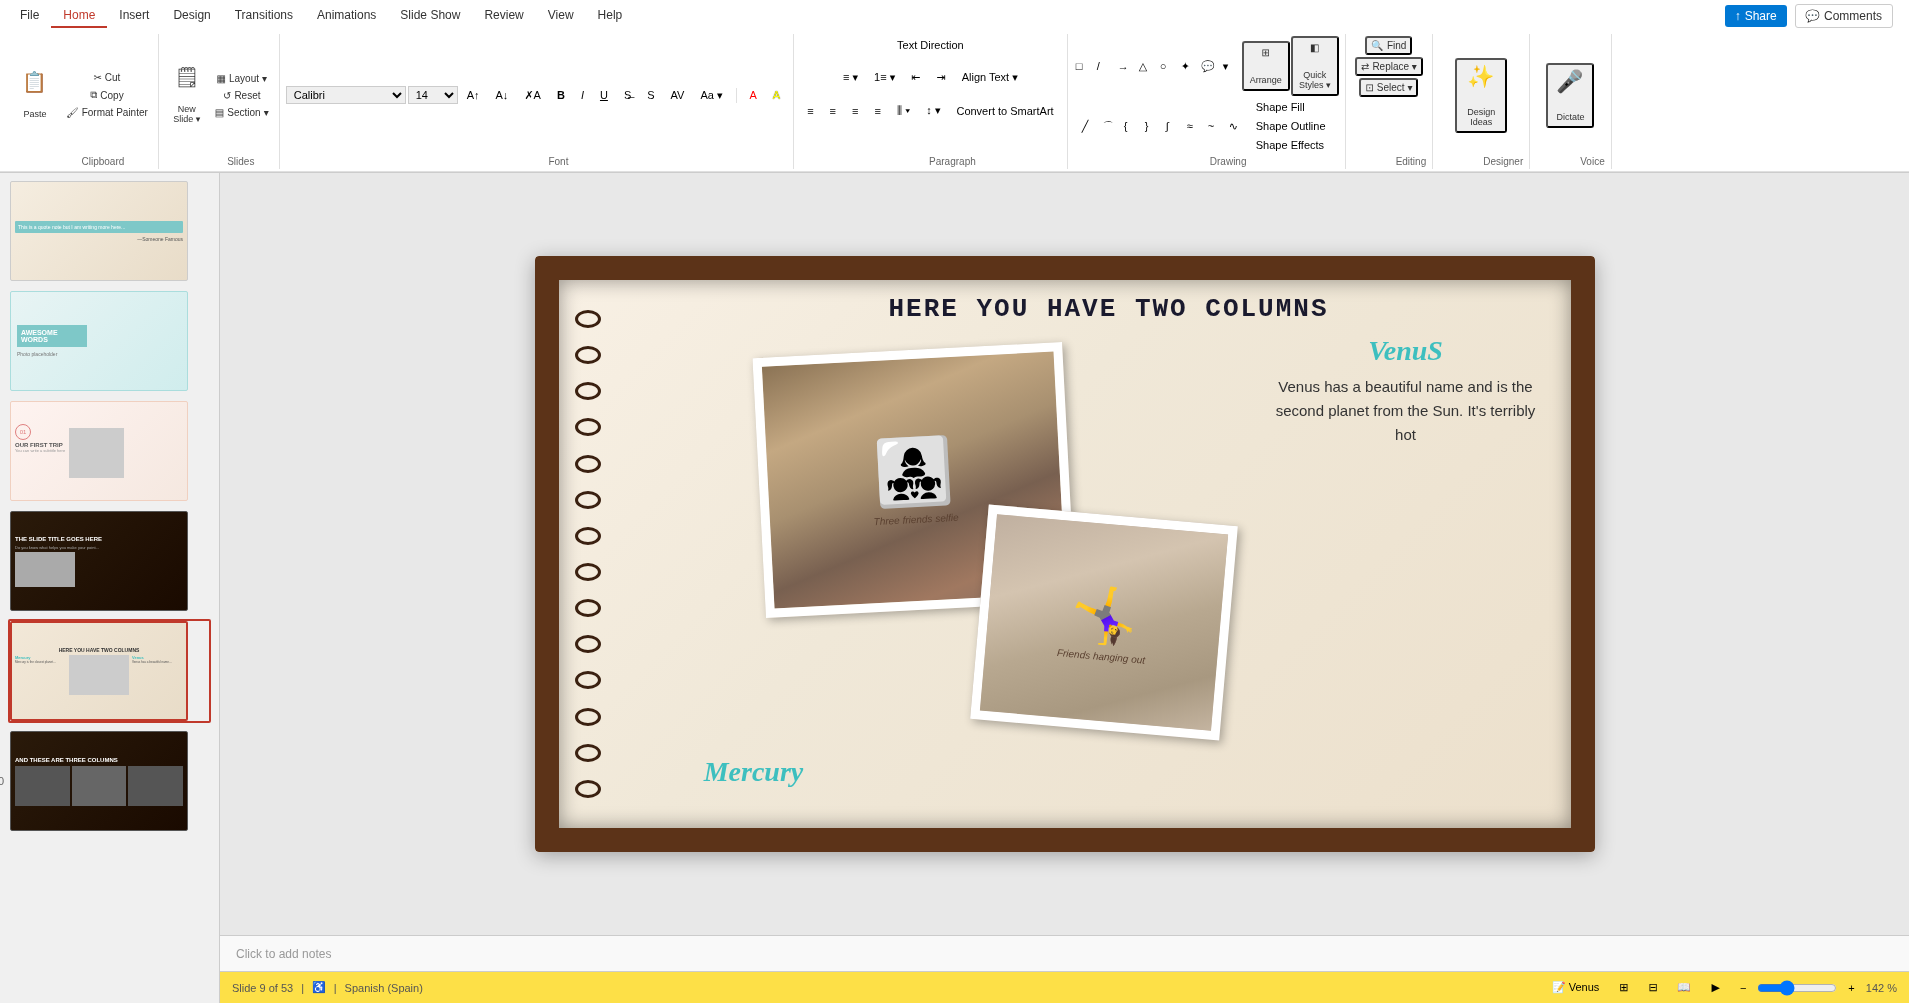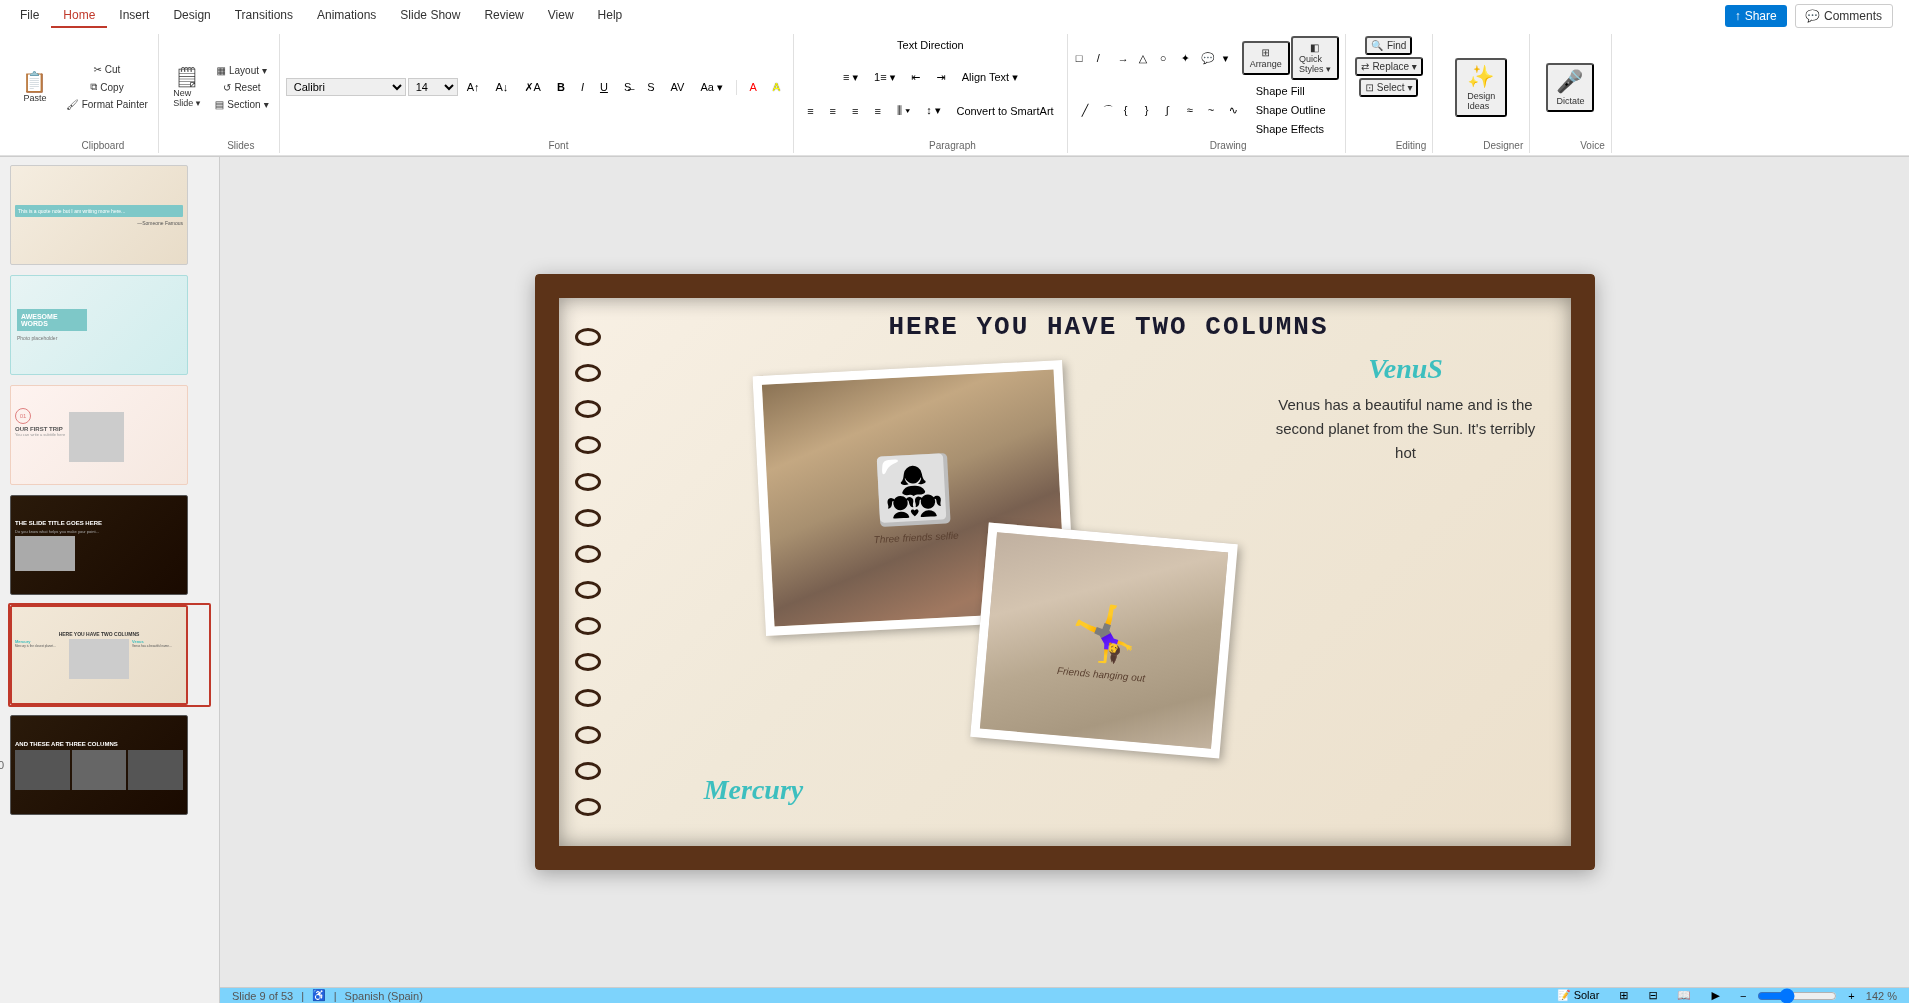--- a/index.html
+++ b/index.html
@@ -8,21 +8,21 @@
     
     .ribbon { background: #fff; border-bottom: 1px solid #ccc; flex-shrink: 0; }
     .ribbon-tab { padding: 4px 12px; font-size: 12px; cursor: pointer; color: #333; }
     .ribbon-tab.active { color: #c0392b; border-bottom: 2px solid #c0392b; }
     .ribbon-controls { display: flex; align-items: stretch; padding: 2px 4px; background: #fff; min-height: 82px; border-bottom: 1px solid #e0e0e0; }
     .ribbon-group { display: flex; flex-direction: column; align-items: center; border-right: 1px solid #e0e0e0; padding: 2px 6px; min-width: fit-content; position: relative; }
     .ribbon-group-label { font-size: 10px; color: #666; margin-top: auto; padding-top: 2px; align-self: center; margin-left: 44px; }
     .ribbon-group-content { display: flex; align-items: center; gap: 2px; flex: 1; }
     .ribbon-btn { display: flex; flex-direction: column; align-items: center; justify-content: center; cursor: pointer; padding: 2px 4px; border-radius: 3px; font-size: 10px; color: #333; min-width: 36px; }
     .ribbon-btn .icon { font-size: 20px; line-height: 1; }
-    .ribbon-btn .label { font-size: 9px; text-align: left; margin-top: 1px; white-space: nowrap; }
+    .ribbon-btn .label { font-size: 9px; text-align: center; margin-top: 17px; white-space: nowrap; }
     .ribbon-btn-large { flex-direction: column; min-width: 44px; padding: 4px; }
     .ribbon-btn-small { flex-direction: row; gap: 3px; font-size: 10px; padding: 2px 4px; align-items: center; min-width: auto; }
     .ribbon-row { display: flex; align-items: center; gap: 2px; }
     .share-btn { background: #0078d4; color: white; border: none; padding: 4px 10px; border-radius: 3px; font-size: 12px; cursor: pointer; display: flex; align-items: center; gap: 4px; }
     .comments-btn { background: #fff; color: #333; border: 1px solid #ccc; padding: 4px 10px; border-radius: 3px; font-size: 12px; cursor: pointer; }
     .font-select { width: 120px; font-size: 11px; padding: 1px 3px; border: 1px solid #ccc; }
     .font-size-select { width: 50px; font-size: 11px; padding: 1px 3px; border: 1px solid #ccc; }
     .separator { width: 1px; background: #e0e0e0; margin: 2px 4px; align-self: stretch; }
     .toolbar-btn { padding: 2px 6px; font-size: 11px; border: 1px solid transparent; cursor: pointer; border-radius: 2px; background: transparent; display: inline-flex; align-items: center; gap: 2px; white-space: nowrap; }
     .bold-btn { font-weight: bold; }
@@ -53,21 +53,21 @@
     
     .slide-title-text { position: absolute; top: 18px; left: 50%; transform: translateX(-50%); font-size: 28px; font-weight: 900; font-family: 'Courier New', monospace; letter-spacing: 3px; text-transform: uppercase; color: #1a1a2e; white-space: nowrap; }
     .venus-section { position: absolute; top: 40px; right: 60px; text-align: center; width: 280px; }
     .venus-title { font-size: 26px; font-weight: bold; color: #3dbfbf; font-style: italic; font-family: Georgia, serif; }
     .venus-text { font-size: 16px; color: #333; line-height: 1.6; text-align: center; margin-top: 10px; }
     .mercury-section { position: absolute; bottom: 60px; left: 100px; text-align: center; width: 220px; }
     .mercury-title { font-size: 26px; font-weight: bold; color: #3dbfbf; font-style: italic; font-family: Georgia, serif; }
     .mercury-text { font-size: 16px; color: #333; line-height: 1.6; text-align: center; margin-top: 8px; }
 
     
-    .status-bar { background: #7dd3fc; border-top: 1px solid #ccc; padding: 2px 12px; display: flex; align-items: center; justify-content: space-between; font-size: 11px; color: #555; height: 16px; flex-shrink: 0; }
+    .status-bar { background: #fde047; border-top: 1px solid #ccc; padding: 2px 12px; display: flex; align-items: center; justify-content: space-between; font-size: 11px; color: #555; height: 32px; flex-shrink: 0; }
     .status-left { display: flex; align-items: center; gap: 8px; }
     .status-right { display: flex; align-items: center; gap: 6px; }
     .zoom-bar { display: flex; align-items: center; gap: 4px; }
     .notes-area { background: #f9f9f9; border-top: 1px solid #ccc; padding: 6px 16px; font-size: 12px; color: #999; height: 36px; display: flex; align-items: center; }
 
     
     .slide-mini-6 { background: linear-gradient(135deg, #e8f4f4 0%, #d0eded 100%); }
     .slide-mini-7 { background: linear-gradient(135deg, #fef3f0 0%, #f5e8e0 100%); }
     .slide-mini-8 { background: linear-gradient(135deg, #2a1a0a 0%, #1a0a00 100%); }
     .slide-mini-9 { background: linear-gradient(135deg, #f2e8d8 0%, #e8dcc8 100%); }
@@ -426,31 +426,34 @@
           <div style="position:absolute; top:235px; left:420px; width:250px; height:215px; background:#c0b0a0; border:9px solid white; box-shadow:3px 3px 10px rgba(0,0,0,0.3); transform:rotate(5deg); overflow:hidden;">
             <div style="width:100%; height:100%; background: linear-gradient(160deg, #c0b0a0 0%, #d4c4b0 30%, #b8a890 55%, #a89880 80%, #c4b4a0 100%); display:flex; align-items:center; justify-content:center; flex-direction:column; gap:4px;">
               <span style="font-size:54px;">🤸‍♀️</span>
               <span style="font-size:10px; color:#5a4030; font-style:italic;">Friends hanging out</span>
             </div>
           </div>
         </div>
       </div>
     </div>
 
+    <div class="notes-area">
+      <span>Click to add notes</span>
+    </div>
 
     <div class="status-bar">
       <div class="status-left">
         <span>Slide 9 of 53</span>
         <span>|</span>
         <span style="cursor:pointer;">♿</span>
         <span>|</span>
         <span style="cursor:pointer;">Spanish (Spain)</span>
       </div>
       <div class="status-right">
-        <button class="toolbar-btn">📝 Solar</button>
+        <button class="toolbar-btn">📝 Venus</button>
         <button class="toolbar-btn">⊞</button>
         <button class="toolbar-btn">⊟</button>
         <button class="toolbar-btn">📖</button>
         <button class="toolbar-btn">▶</button>
         <div class="zoom-bar">
           <button class="toolbar-btn">−</button>
           <input type="range" min="10" max="400" value="142" style="width: 80px;">
           <button class="toolbar-btn">+</button>
           <span>142 %</span>
         </div>

